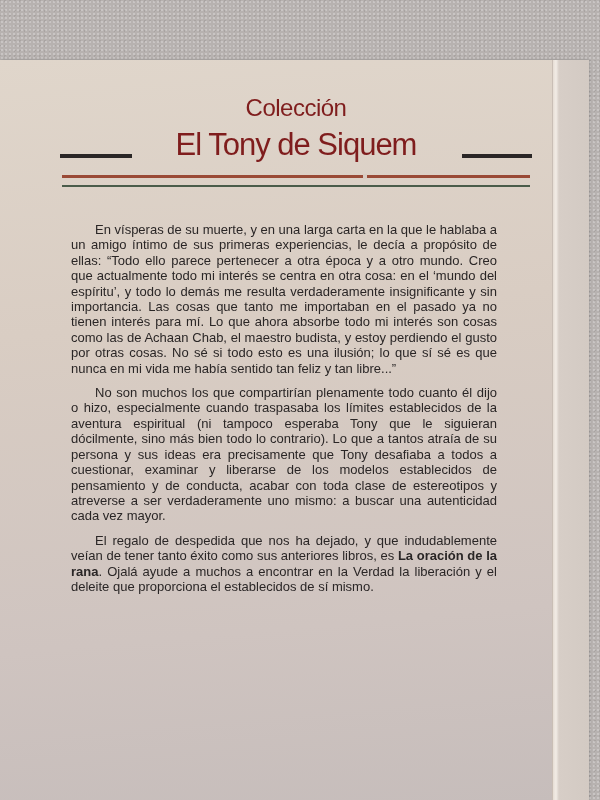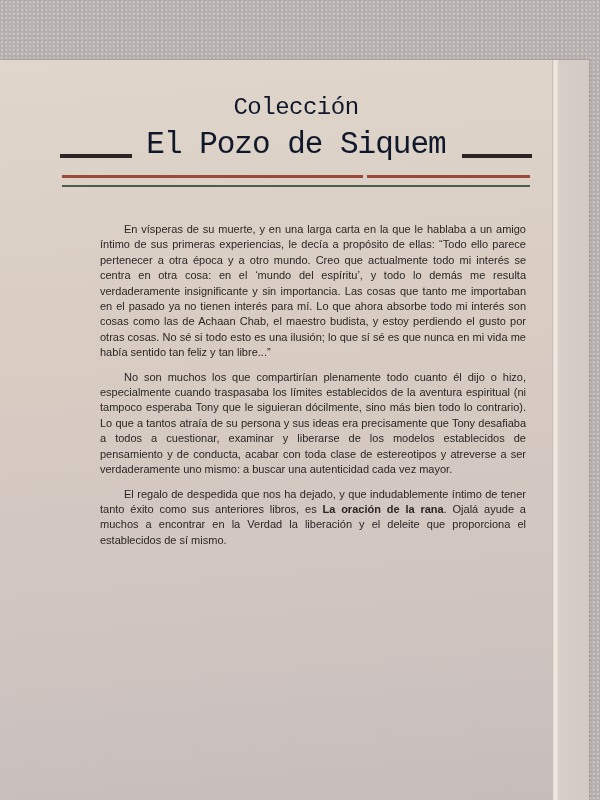--- a/index.html
+++ b/index.html
@@ -35,22 +35,22 @@
       height: 740px;
       background: linear-gradient(90deg, #e6ddd4 0px, #f2ece6 3px, #d7cec7 6px, #d3cac3 100%);
       border-left: 1px solid #c9beb5;
     }
     .masthead {
       position: absolute;
       left: 60px;
       top: 93px;
       width: 472px;
       text-align: center;
-      font-family: Liberation Mono, monospace;
-      color: #0f172a;
+      font-family: Liberation Sans, sans-serif;
+      color: #7f1d1d;
     }
     .collection-label {
       display: block;
       font-size: 24px;
       letter-spacing: -0.5px;
       line-height: 30px;
     }
     .series-row {
       position: relative;
       height: 40px;
@@ -77,25 +77,25 @@
       left: 62px;
       width: 468px;
       height: 3px;
     }
     .rule-red { top: 175px; background: #9a4a36; }
     .rule-red-gap { position: absolute; top: 174px; left: 363px; width: 4px; height: 5px; background: #d8ccc3; }
     .rule-green { top: 185px; height: 2px; background: #4a5c4a; }
 
     .body-text {
       position: absolute;
-      left: 100px;
+      left: 71px;
       top: 222px;
       width: 426px;
       font-family: "Liberation Sans", sans-serif;
-      font-size: 11px;
+      font-size: 13px;
       line-height: 15.4px;
       color: #2a2626;
       text-align: justify;
     }
     .body-text p {
       margin: 0 0 9px 0;
       text-indent: 24px;
     }
     .body-text b {
       font-weight: bold;
@@ -104,26 +104,26 @@
 </head>
 <body>
 
 <div class="cover"></div>
 <div class="spine-edge"></div>
 
 <div class="masthead">
   <span class="collection-label">Colección</span>
   <div class="series-row">
     <div class="rule-black left"></div>
-    <span class="series-title">El Pozo de Siquem</span>
+    <span class="series-title">El Tony de Siquem</span>
     <div class="rule-black right"></div>
   </div>
 </div>
 
 <div class="rule-color rule-red"></div>
 <div class="rule-red-gap"></div>
 <div class="rule-color rule-green"></div>
 
 <div class="body-text">
   <p>En vísperas de su muerte, y en una larga carta en la que le hablaba a un amigo íntimo de sus primeras experiencias, le decía a propósito de ellas: “Todo ello parece pertenecer a otra época y a otro mundo. Creo que actualmente todo mi interés se centra en otra cosa: en el ‘mundo del espíritu’, y todo lo demás me resulta verdaderamente insignificante y sin importancia. Las cosas que tanto me importaban en el pasado ya no tienen interés para mí. Lo que ahora absorbe todo mi interés son cosas como las de Achaan Chab, el maestro budista, y estoy perdiendo el gusto por otras cosas. No sé si todo esto es una ilusión; lo que sí sé es que nunca en mi vida me había sentido tan feliz y tan libre...”</p>
   <p>No son muchos los que compartirían plenamente todo cuanto él dijo o hizo, especialmente cuando traspasaba los límites establecidos de la aventura espiritual (ni tampoco esperaba Tony que le siguieran dócilmente, sino más bien todo lo contrario). Lo que a tantos atraía de su persona y sus ideas era precisamente que Tony desafiaba a todos a cuestionar, examinar y liberarse de los modelos establecidos de pensamiento y de conducta, acabar con toda clase de estereotipos y atreverse a ser verdaderamente uno mismo: a buscar una autenticidad cada vez mayor.</p>
-  <p><span>El regalo de despedida que nos ha dejado, y que indudablemente íntimo de tener tanto éxito como sus anteriores libros, es </span><b>La oración de la rana</b><span>. Ojalá ayude a muchos a encontrar en la Verdad la liberación y el deleite que proporciona el establecidos de sí mismo.</span></p>
+  <p><span>El regalo de despedida que nos ha dejado, y que indudablemente veían de tener tanto éxito como sus anteriores libros, es </span><b>La oración de la rana</b><span>. Ojalá ayude a muchos a encontrar en la Verdad la liberación y el deleite que proporciona el establecidos de sí mismo.</span></p>
 </div>
 
 </body></html>

